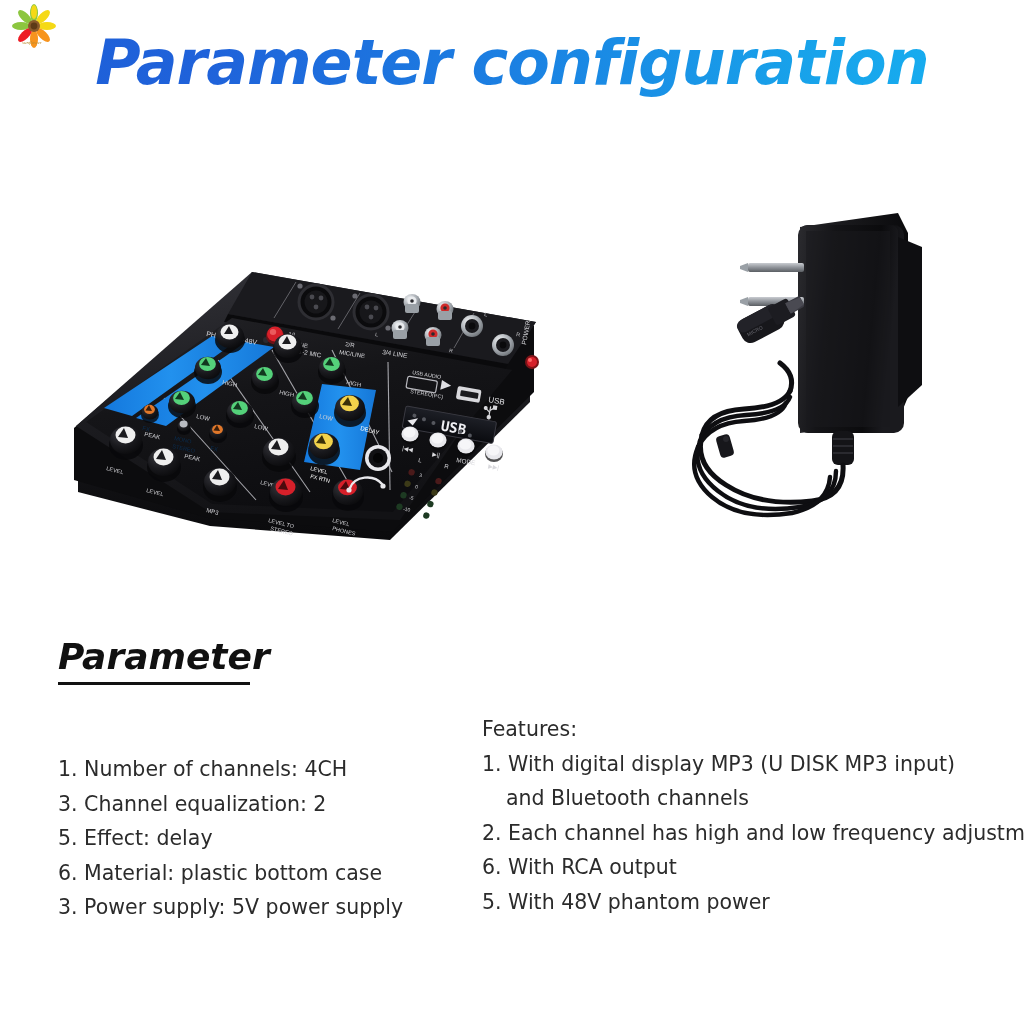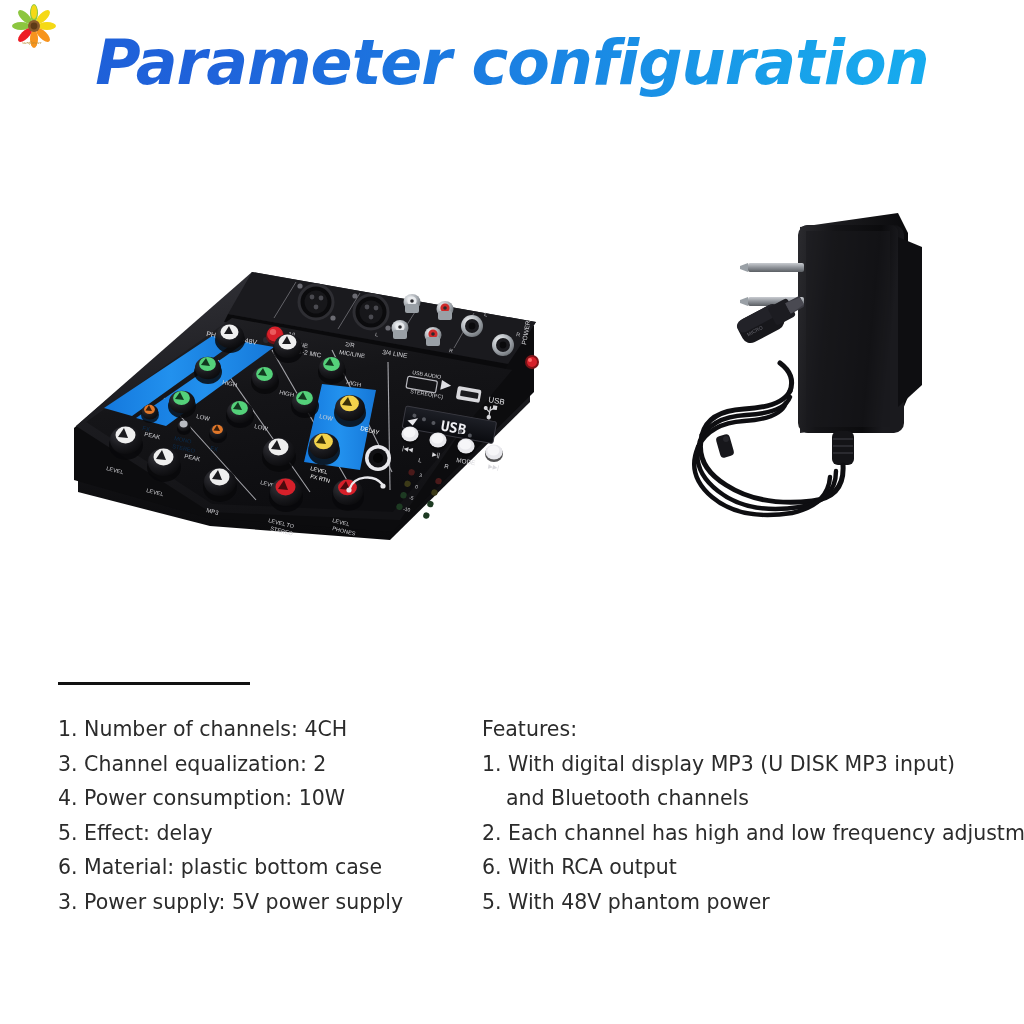--- a/index.html
+++ b/index.html
@@ -53,21 +53,21 @@
     font-family:"DejaVu Sans","Liberation Sans",sans-serif;
     letter-spacing:0px;
   }
   .param-rule{
     position:absolute;left:58px;top:682px;width:192px;height:3px;background:#111;
   }
 
   
   .specs{position:absolute;left:0;top:712px;width:1024px;height:260px;}
   .col{position:absolute;top:0;}
-  .col-left{left:58px;width:400px;}
+  .col-left{left:58px;width:400px;margin-top:40px;}
   .col-right{left:482px;width:530px;}
   .spec-line{
     font-size:20.5px;
     color:#2b2b2b;
     line-height:34.5px;
     white-space:nowrap;
     font-family:"DejaVu Sans","Liberation Sans",sans-serif;
   }
   .spec-line.indent{padding-left:24px;}
 </style>
@@ -601,27 +601,27 @@
           <rect x="158" y="130" width="16" height="12" rx="2" fill="#3a3a42"></rect>
           <polygon points="158,130 174,132 174,140 158,142" fill="#4a4a52"></polygon>
           <g fill="#6a6a72" font-size="5" font-family="'Liberation Sans',sans-serif">
             <text x="110" y="142">MICRO</text>
           </g>
         </g>
       </svg>
     </div>
   </div>
 
+  <div class="param-head">Parameter</div>
   <div class="param-rule"></div>
 
   <div class="specs">
     <div class="col col-left">
       <div class="spec-line">1. Number of channels: 4CH</div>
       <div class="spec-line">3. Channel equalization: 2</div>
-      <div class="spec-line">4. Power consumption: 10W</div>
       <div class="spec-line">5. Effect: delay</div>
       <div class="spec-line">6. Material: plastic bottom case</div>
       <div class="spec-line">3. Power supply: 5V power supply</div>
     </div>
 
     <div class="col col-right">
       <div class="spec-line">Features:</div>
       <div class="spec-line">1. With digital display MP3 (U DISK MP3 input)</div>
       <div class="spec-line indent">and Bluetooth channels</div>
       <div class="spec-line">2. Each channel has high and low frequency adjustment</div>

